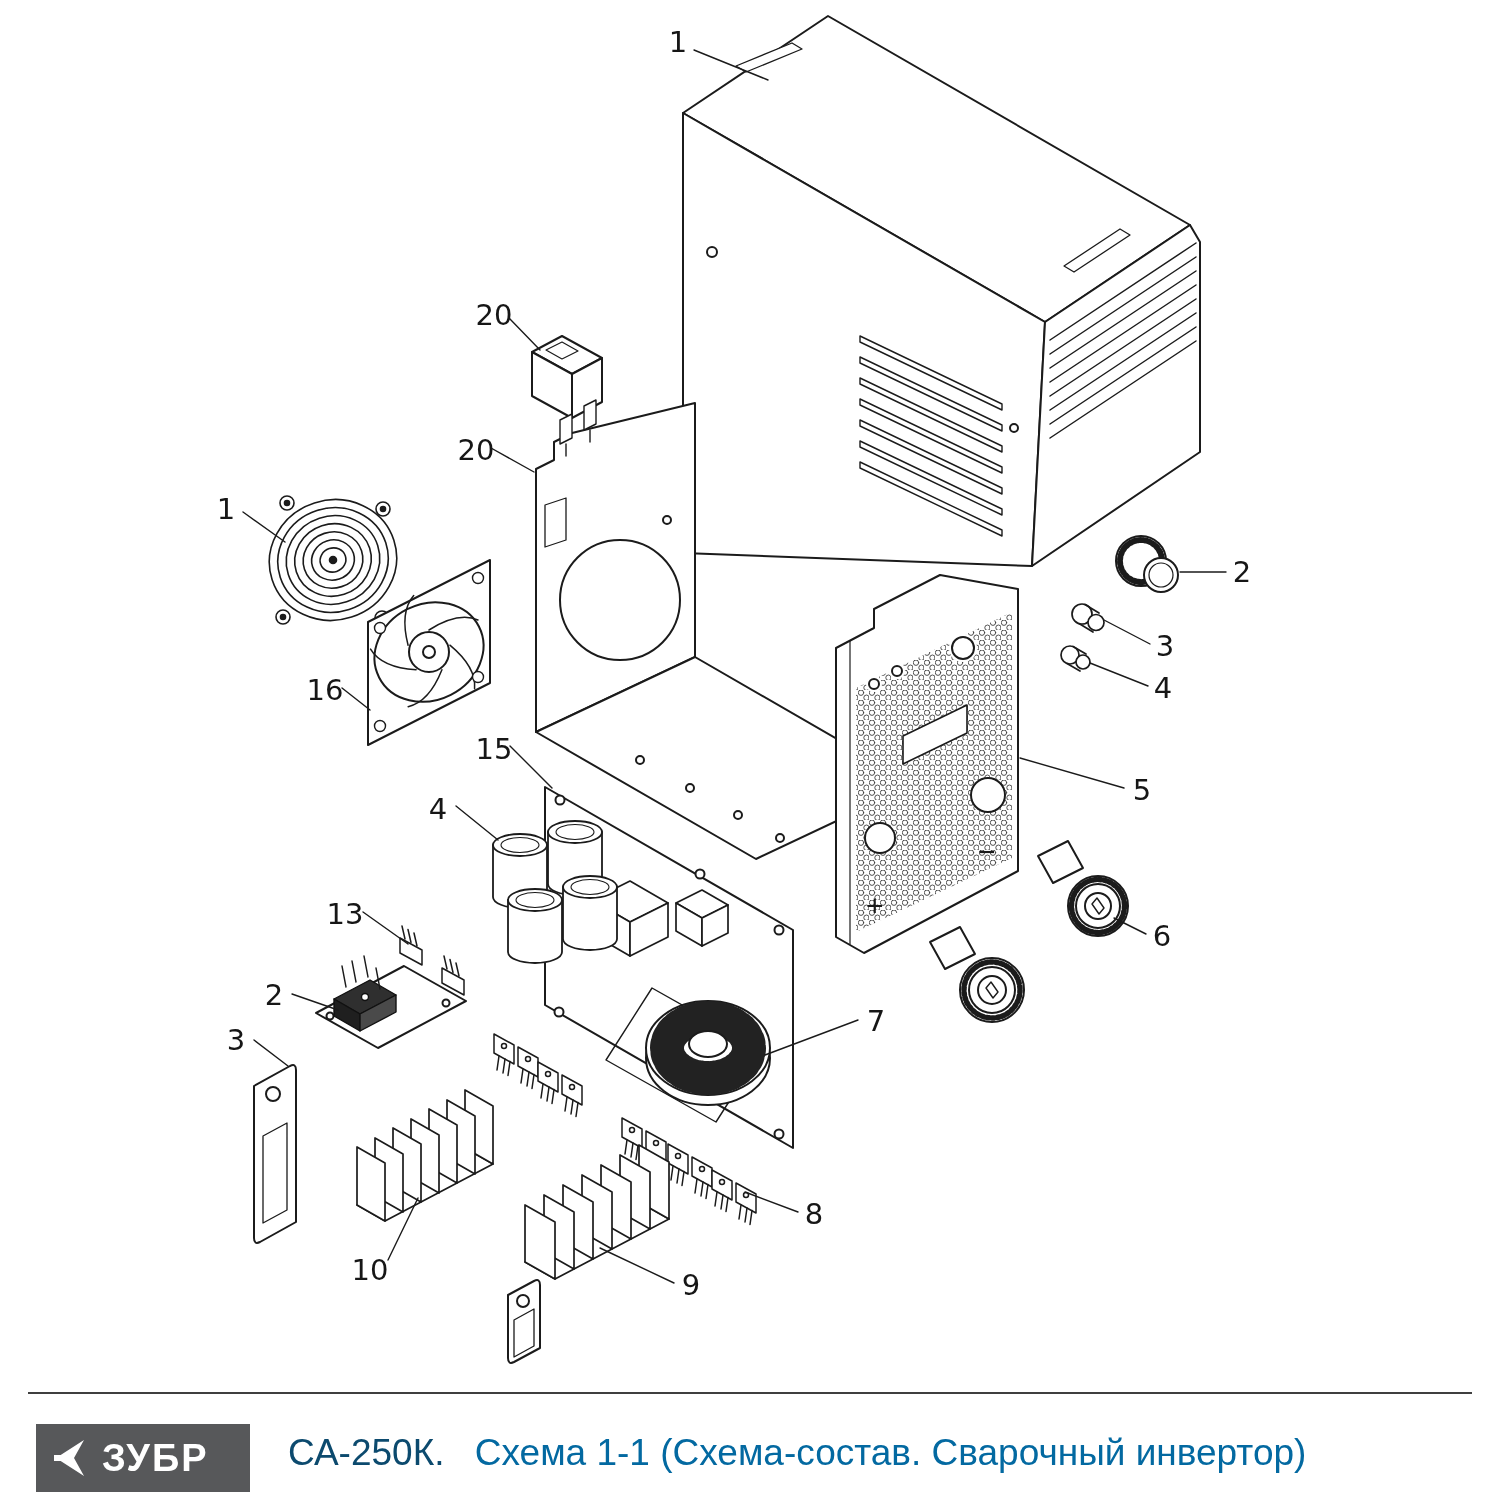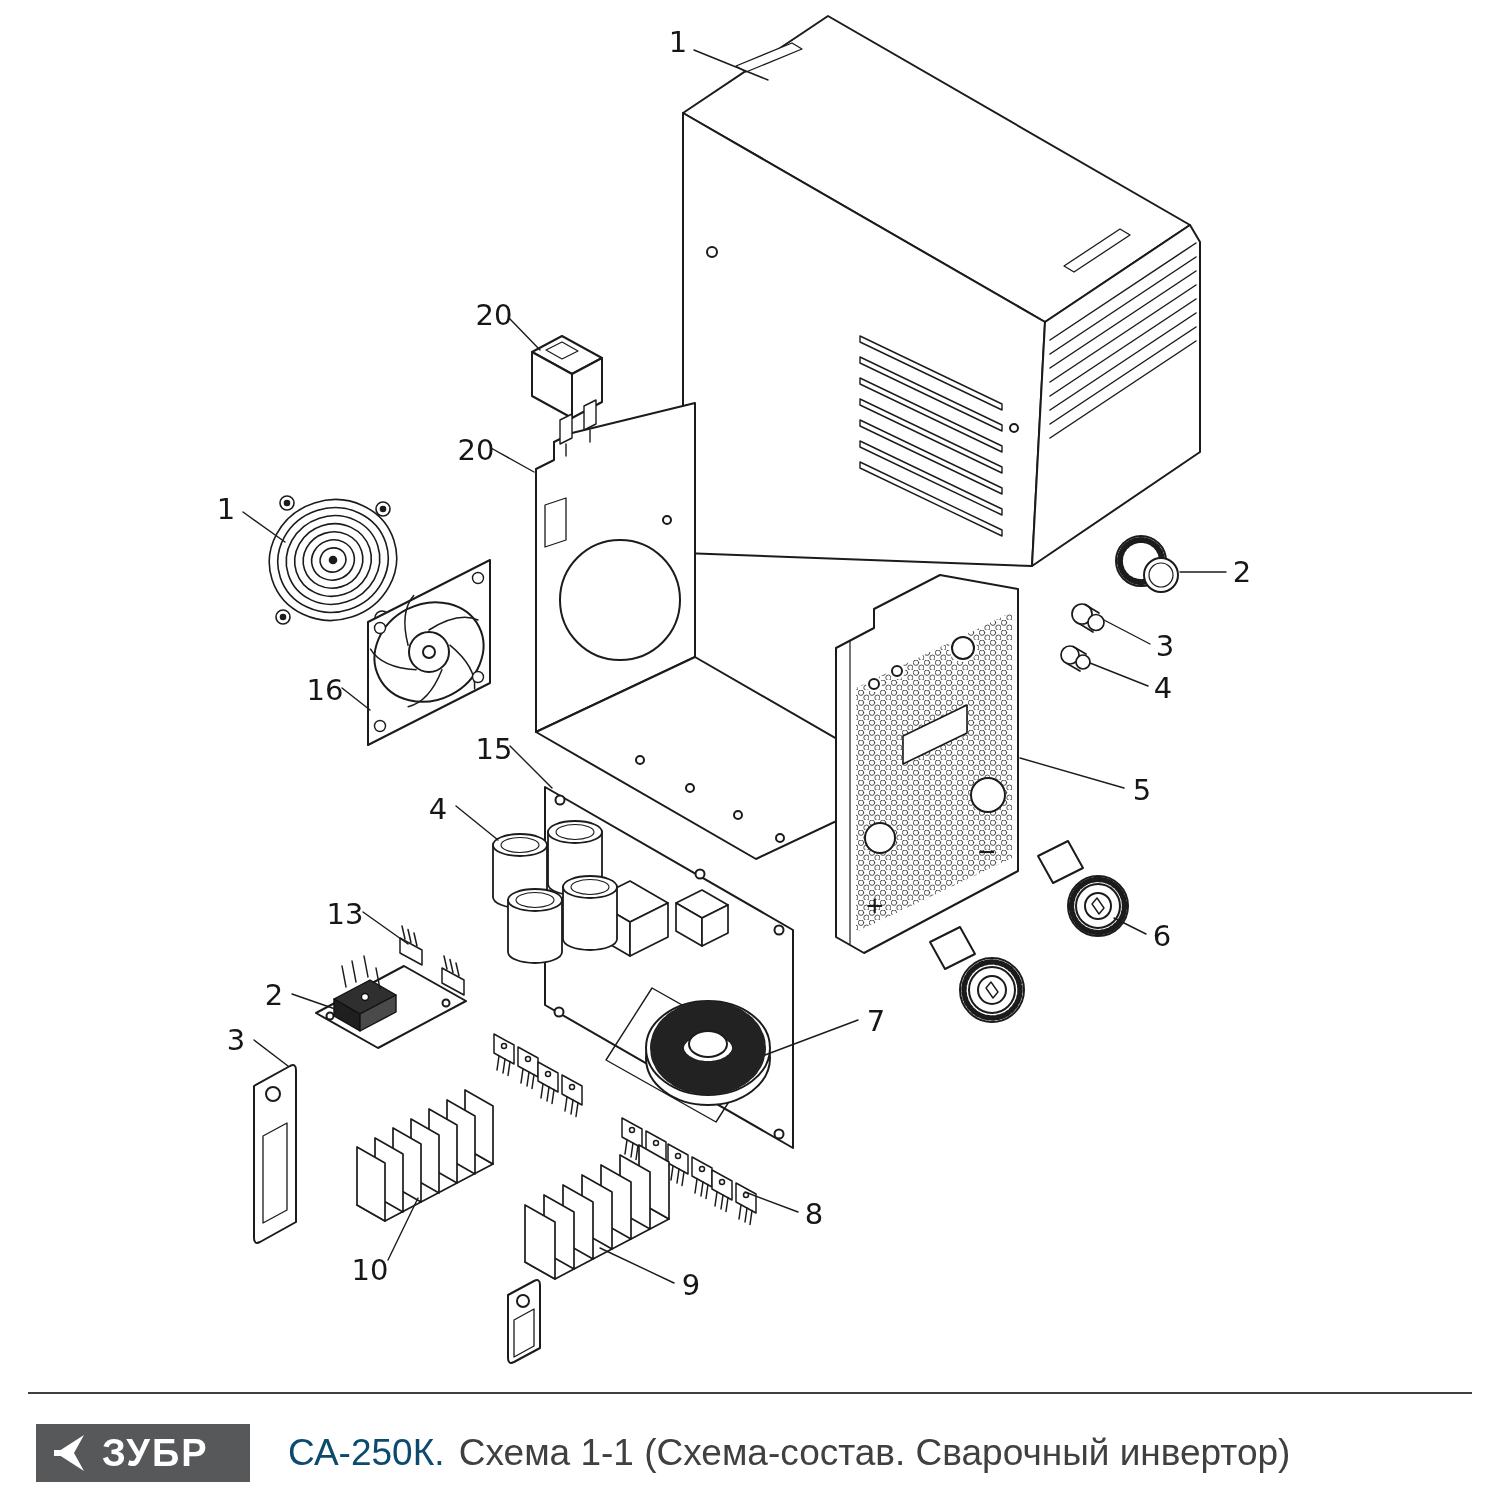--- a/index.html
+++ b/index.html
@@ -2,26 +2,26 @@
 <html><head>
 <meta charset="utf-8">
 <style>
   html,body{margin:0;padding:0;background:#fff;}
   .stage{position:relative;width:1500px;height:1500px;background:#fff;overflow:hidden;
          font-family:"Liberation Sans",sans-serif;}
   .drawing{position:absolute;left:0;top:0;}
   .callout{position:absolute;transform:translate(-50%,-50%);font-size:29px;color:#161616;
            font-family:"DejaVu Sans",sans-serif;}
   .footer-rule{position:absolute;left:28px;right:28px;top:1392px;border-top:2px solid #3f3f3f;}
-  .logo{position:absolute;left:36px;top:1424px;width:214px;height:58px;background:#57585a;
+  .logo{position:absolute;left:36px;top:1424px;width:214px;height:68px;background:#57585a;
         display:flex;align-items:center;gap:12px;padding:0 14px;box-sizing:border-box;}
   .logo-text{color:#ffffff;font-weight:700;font-size:38px;letter-spacing:2px;}
   .caption{position:absolute;left:288px;top:1432px;font-size:37px;white-space:nowrap;}
   .model{font-weight:400;color:#0c4a6e;}
-  .subtitle{color:#404040;margin-left:4px;font-weight:400;}
+  .subtitle{color:#0369a1;margin-left:20px;font-weight:400;}
 </style>
 </head>
 <body>
 
 <div class="stage">
 
 <svg class="drawing" width="1500" height="1390" viewBox="0 0 1500 1390" stroke="#1b1b1b" fill="none" stroke-width="2" stroke-linejoin="round" stroke-linecap="round">
 
   <defs>
     <pattern id="perf" width="11" height="10" patternUnits="userSpaceOnUse">

